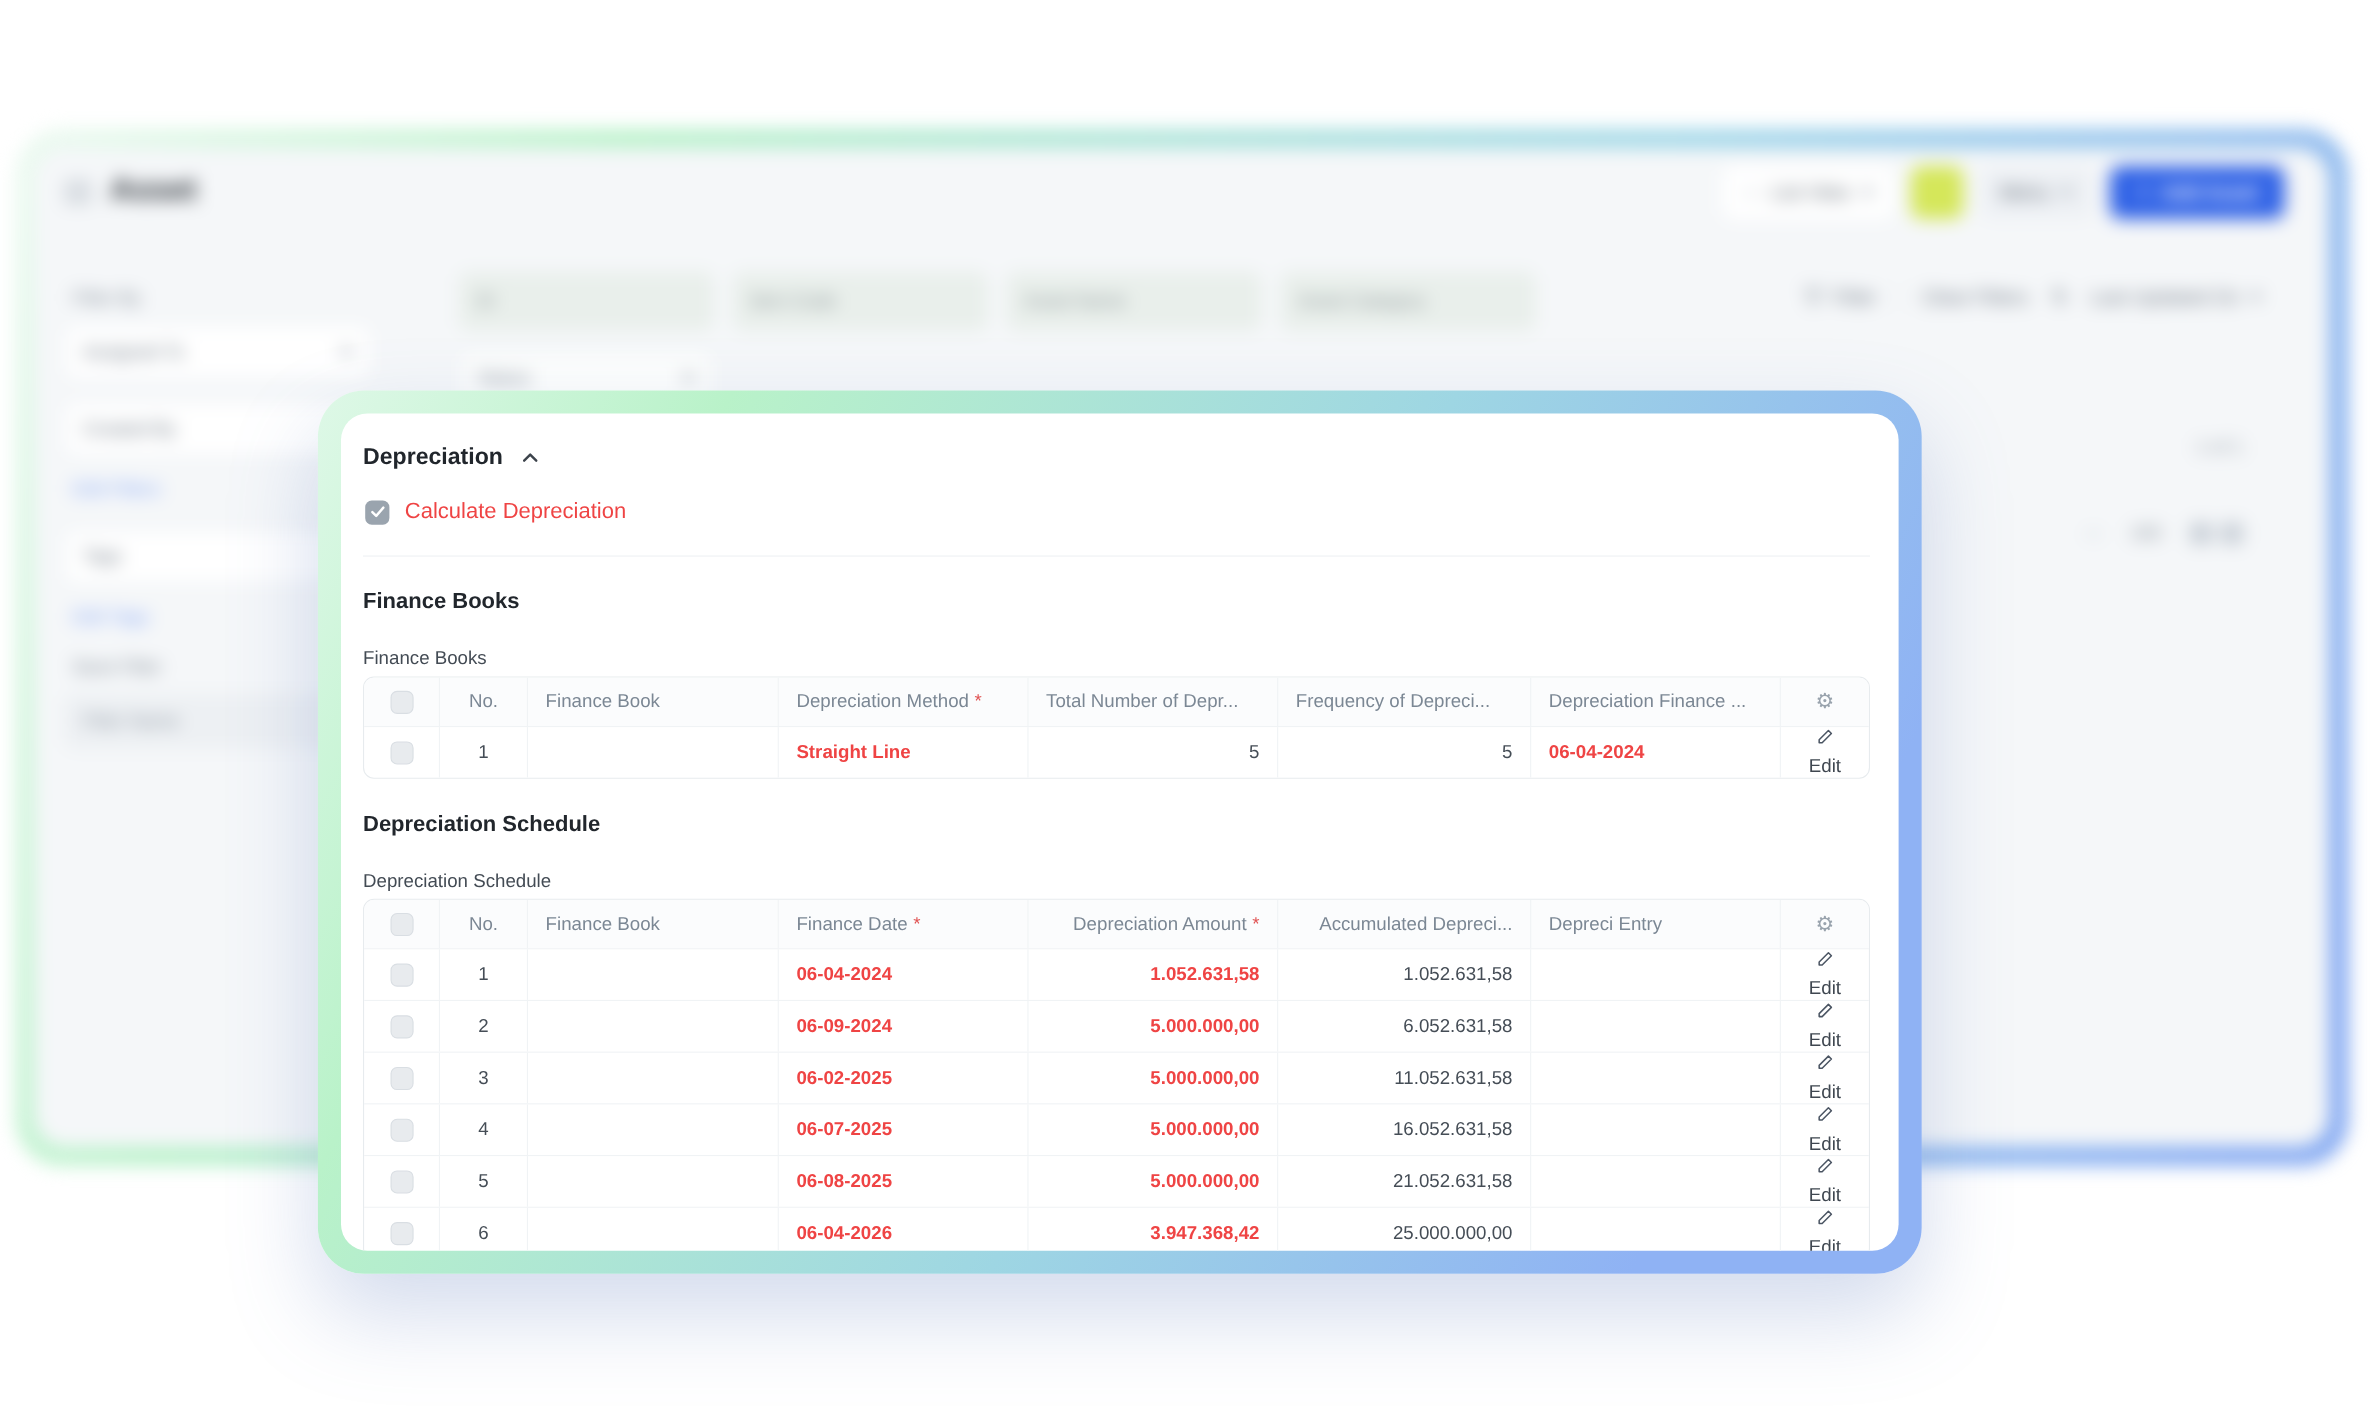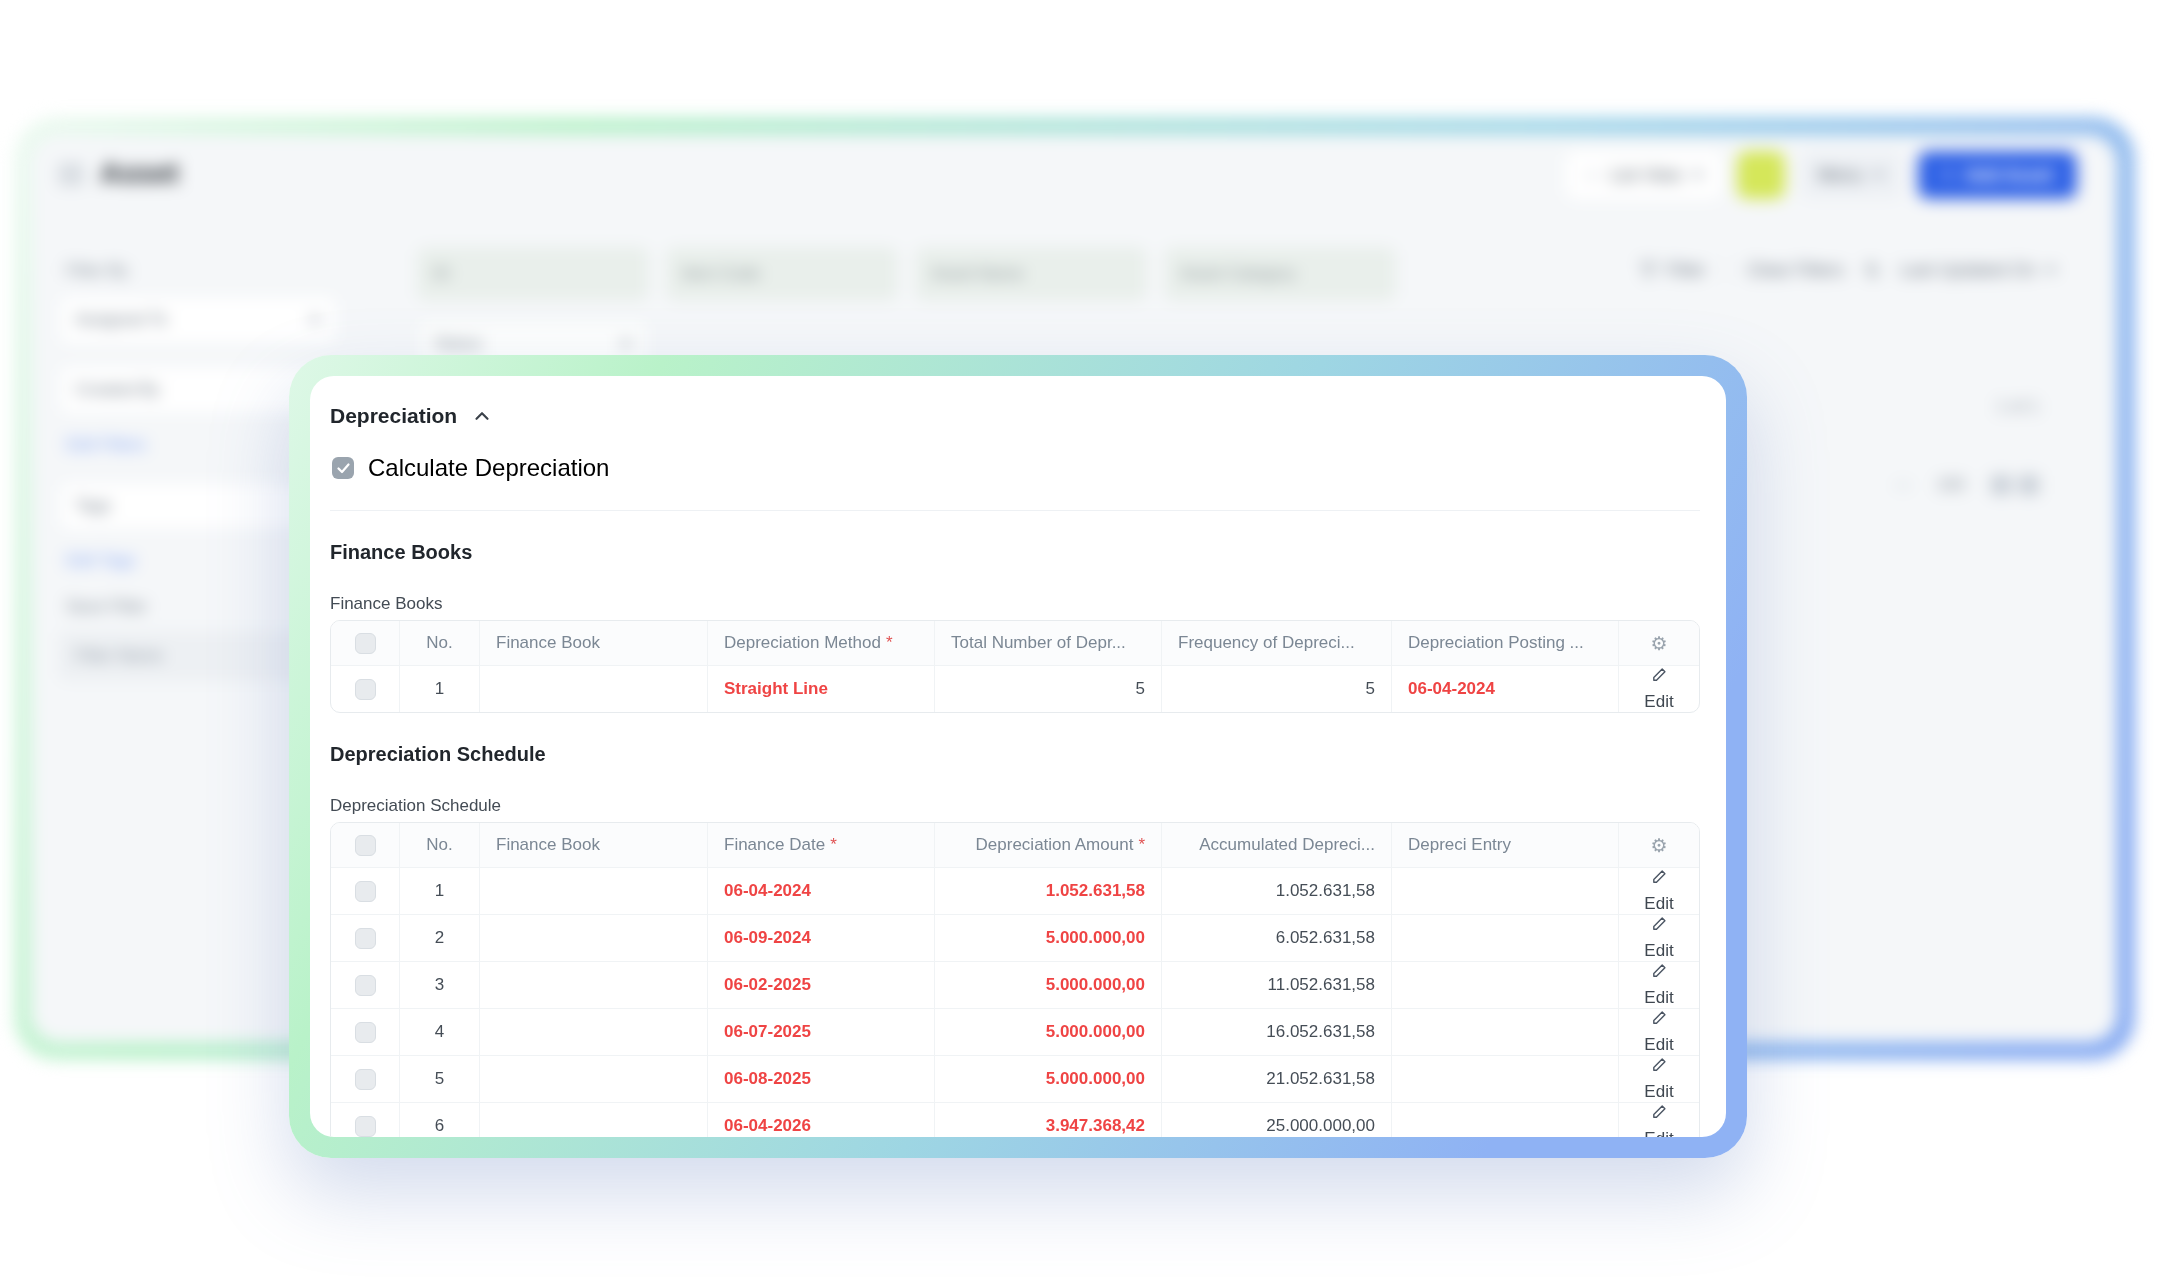--- a/index.html
+++ b/index.html
@@ -96,21 +96,21 @@
     padding: 28px 26px 10px 20px;
     overflow: hidden;
   }
   .sec-head { display: flex; align-items: center; gap: 14px; }
   .sec-title { font-size: 21px; font-weight: 700; color: #21262c; }
   .chk-row { display: flex; align-items: center; gap: 14px; margin-top: 26px; padding-left: 2px; }
   .checkbox {
     width: 22px; height: 22px; border-radius: 6px;
     background: #9aa4ae; display: flex; align-items: center; justify-content: center;
   }
-  .chk-label { font-size: 24px; color: #000000; }
+  .chk-label { font-size: 20px; color: #ef4444; }
   .sec-divider { height: 1px; background: #eef1f4; margin: 28px 0 0; }
 
   .block-heading { font-size: 20px; font-weight: 700; color: #21262c; margin-top: 30px; }
   .table-label { font-size: 17px; color: #434b54; margin-top: 30px; }
 
   .grid-table {
     margin-top: 6px;
     border: 1px solid #e7ebee; border-radius: 10px;
     overflow: hidden;
   }
@@ -271,21 +271,21 @@
             <span class="tbl-checkbox"></span>
           </div>
         <div class="g-cell center">No.</div>
         <div class="g-cell">Finance Book</div>
         <div class="g-cell">
             <span>Depreciation Method</span>
             <span class="req">*</span>
           </div>
         <div class="g-cell">Total Number of Depr...</div>
         <div class="g-cell">Frequency of Depreci...</div>
-        <div class="g-cell">Depreciation Posting ...</div>
+        <div class="g-cell">Depreciation Finance ...</div>
         <div class="g-cell center">
             <span class="gear">⚙</span>
           </div>
       </div>
       <div class="g-row">
         <div class="g-cell center">
             <span class="tbl-checkbox"></span>
           </div>
         <div class="g-cell center">1</div>
         <div class="g-cell"></div>

